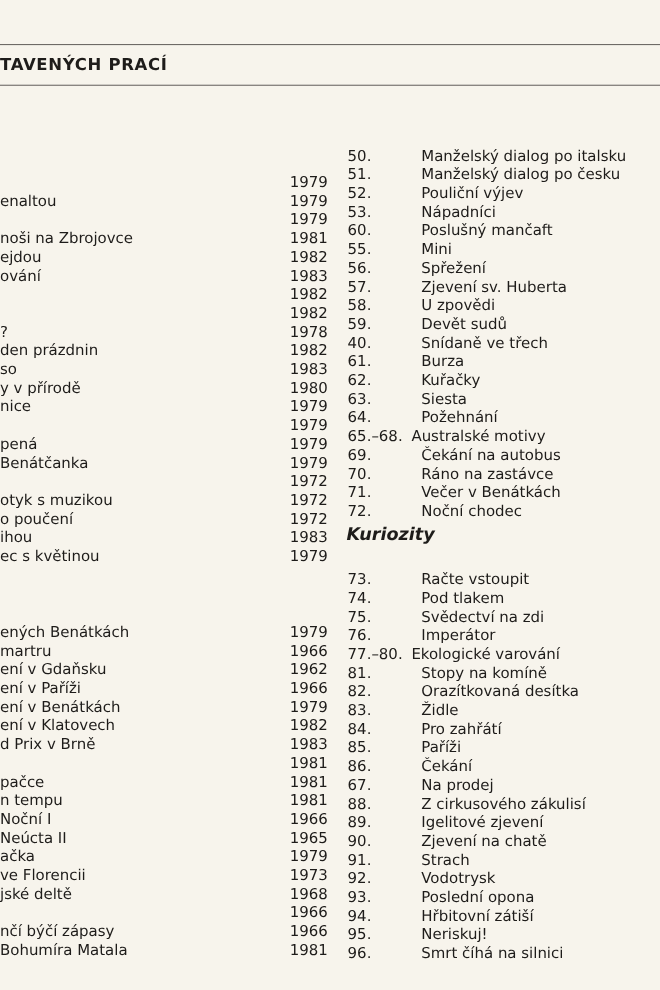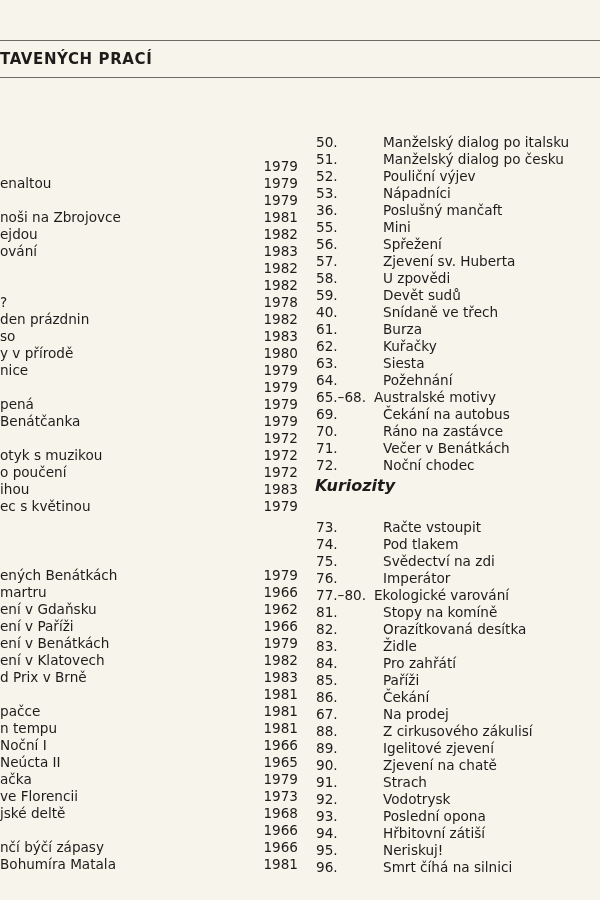--- a/index.html
+++ b/index.html
@@ -206,21 +206,21 @@
     </div>
     <div class="right-row" style="top: 168px; left: 0px; width: 600px;">
       <span class="right-num">52.</span>
       <span class="right-title">Pouliční výjev</span>
     </div>
     <div class="right-row" style="top: 185px; left: 0px; width: 600px;">
       <span class="right-num">53.</span>
       <span class="right-title">Nápadníci</span>
     </div>
     <div class="right-row" style="top: 202px; left: 0px; width: 600px;">
-      <span class="right-num">36.</span>
+      <span class="right-num">60.</span>
       <span class="right-title">Poslušný mančaft</span>
     </div>
     <div class="right-row" style="top: 219px; left: 0px; width: 600px;">
       <span class="right-num">55.</span>
       <span class="right-title">Mini</span>
     </div>
     <div class="right-row" style="top: 236px; left: 0px; width: 600px;">
       <span class="right-num">56.</span>
       <span class="right-title">Spřežení</span>
     </div>

